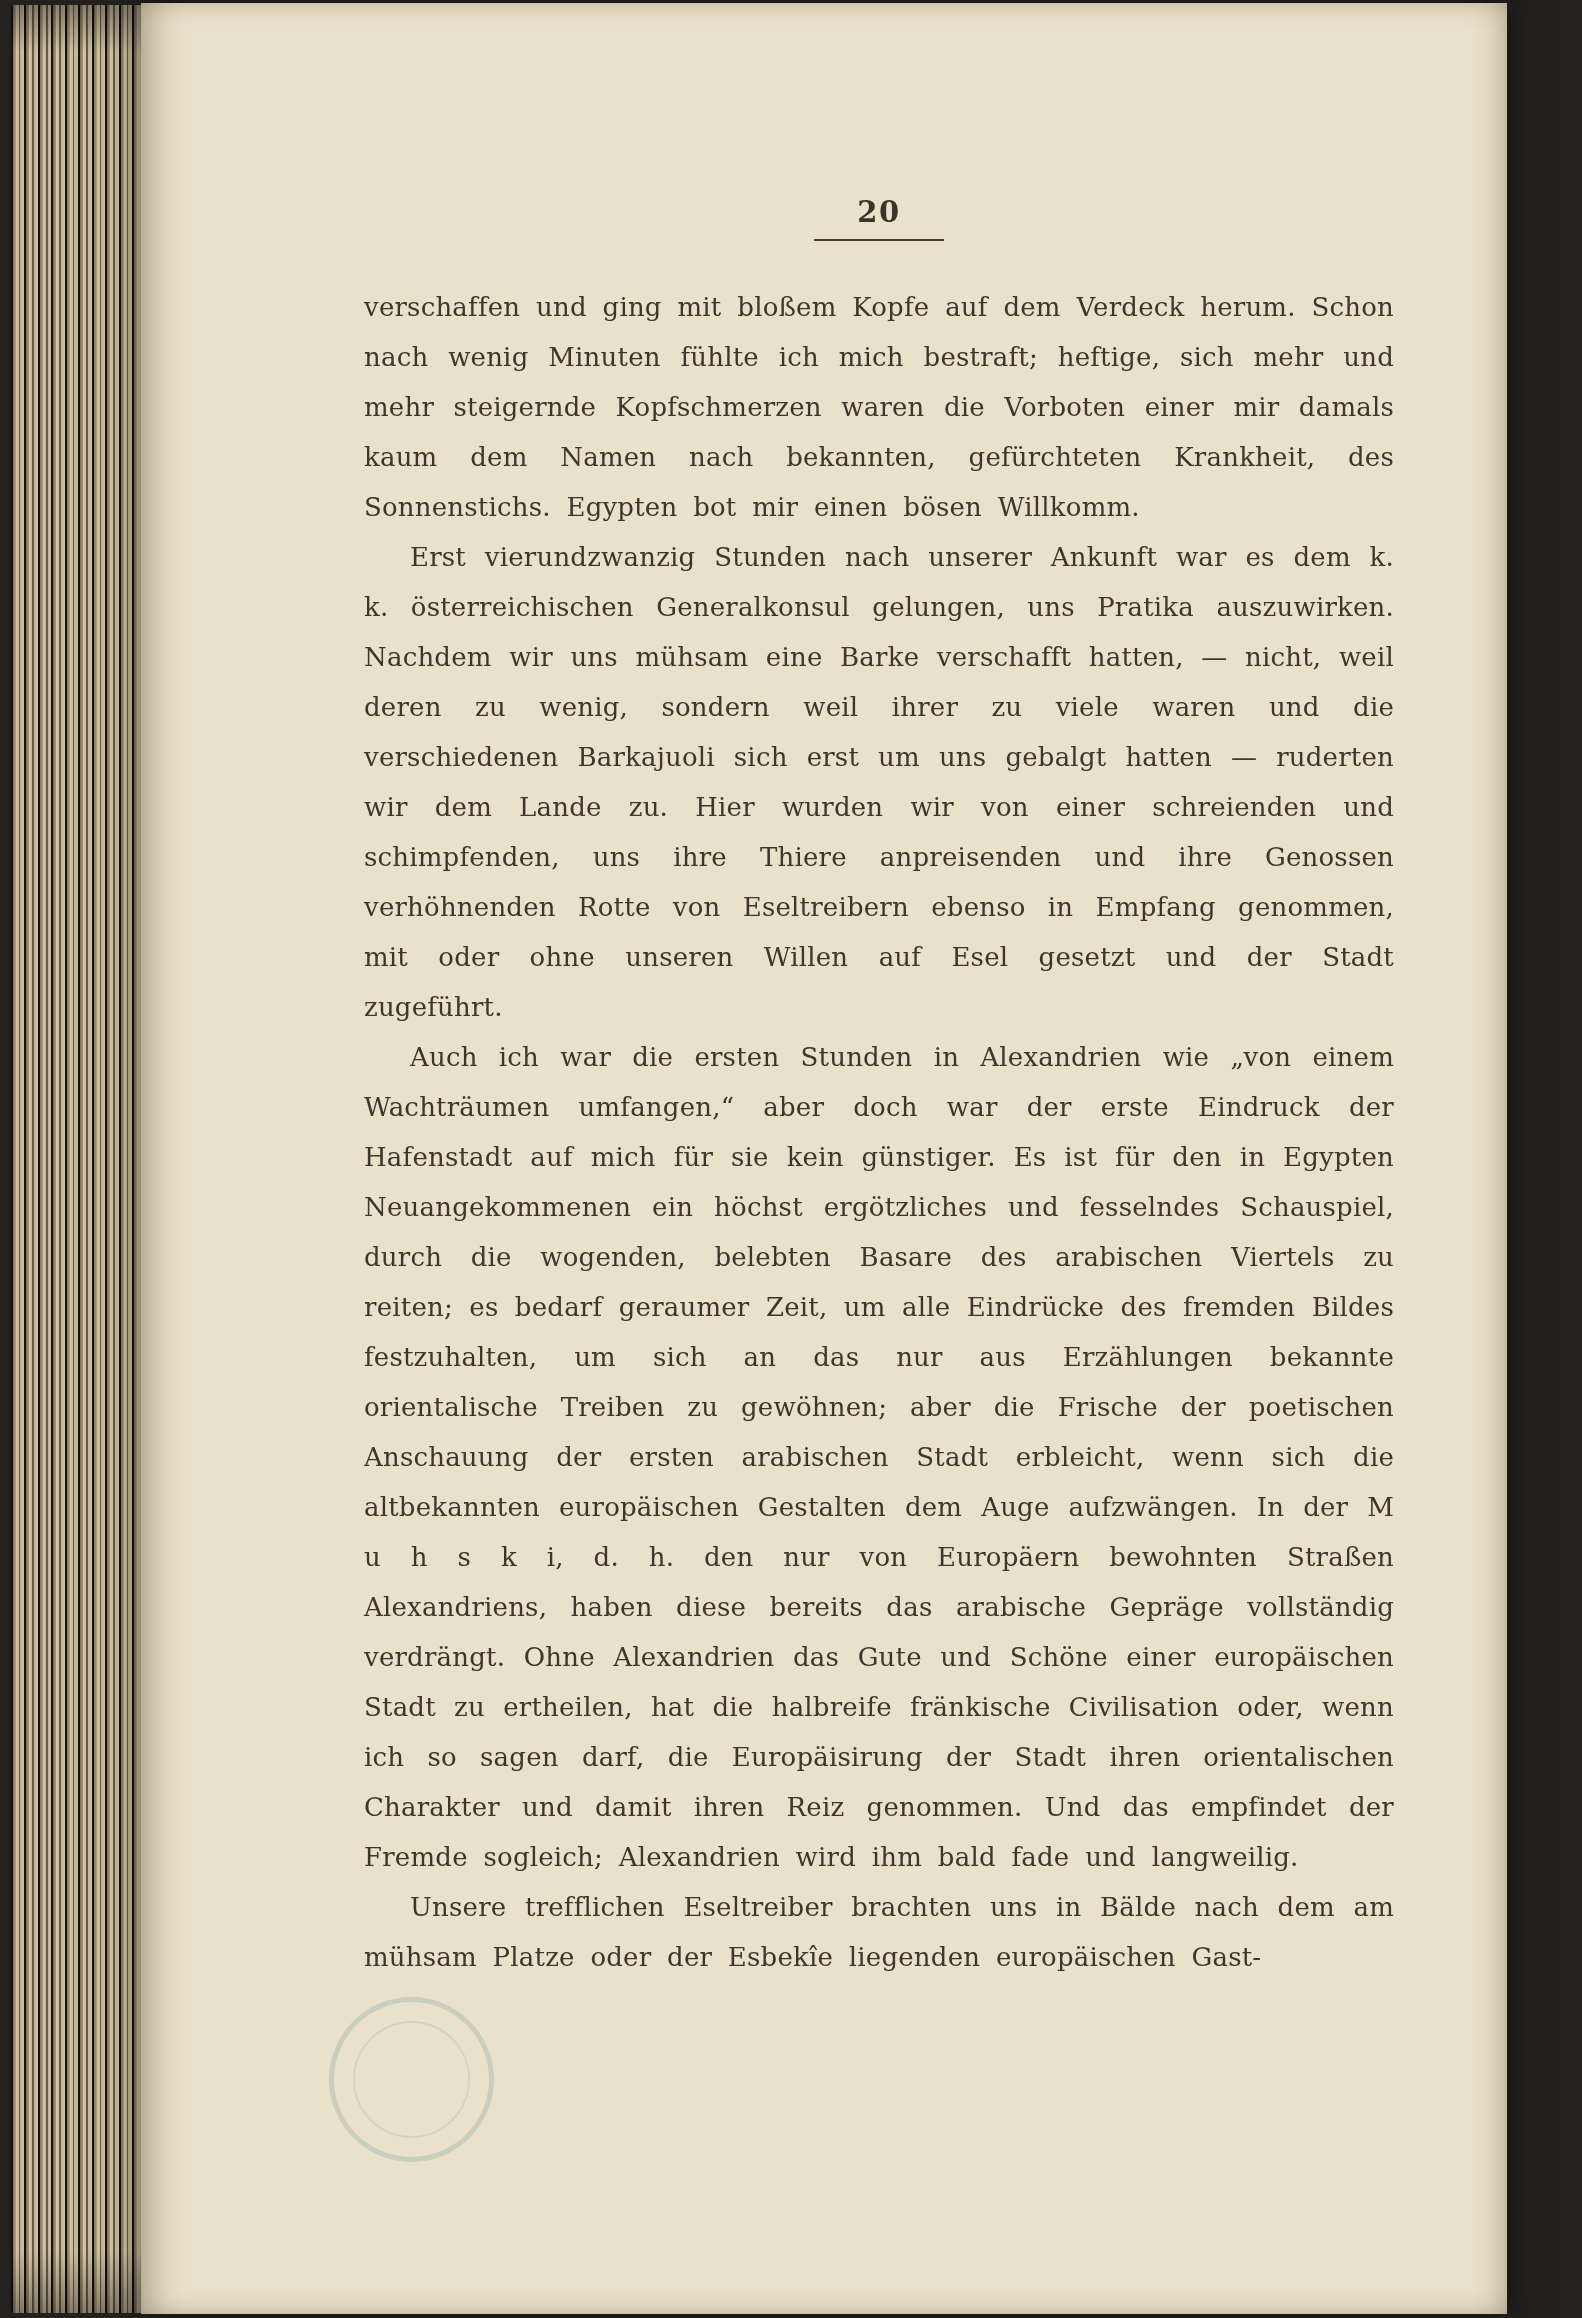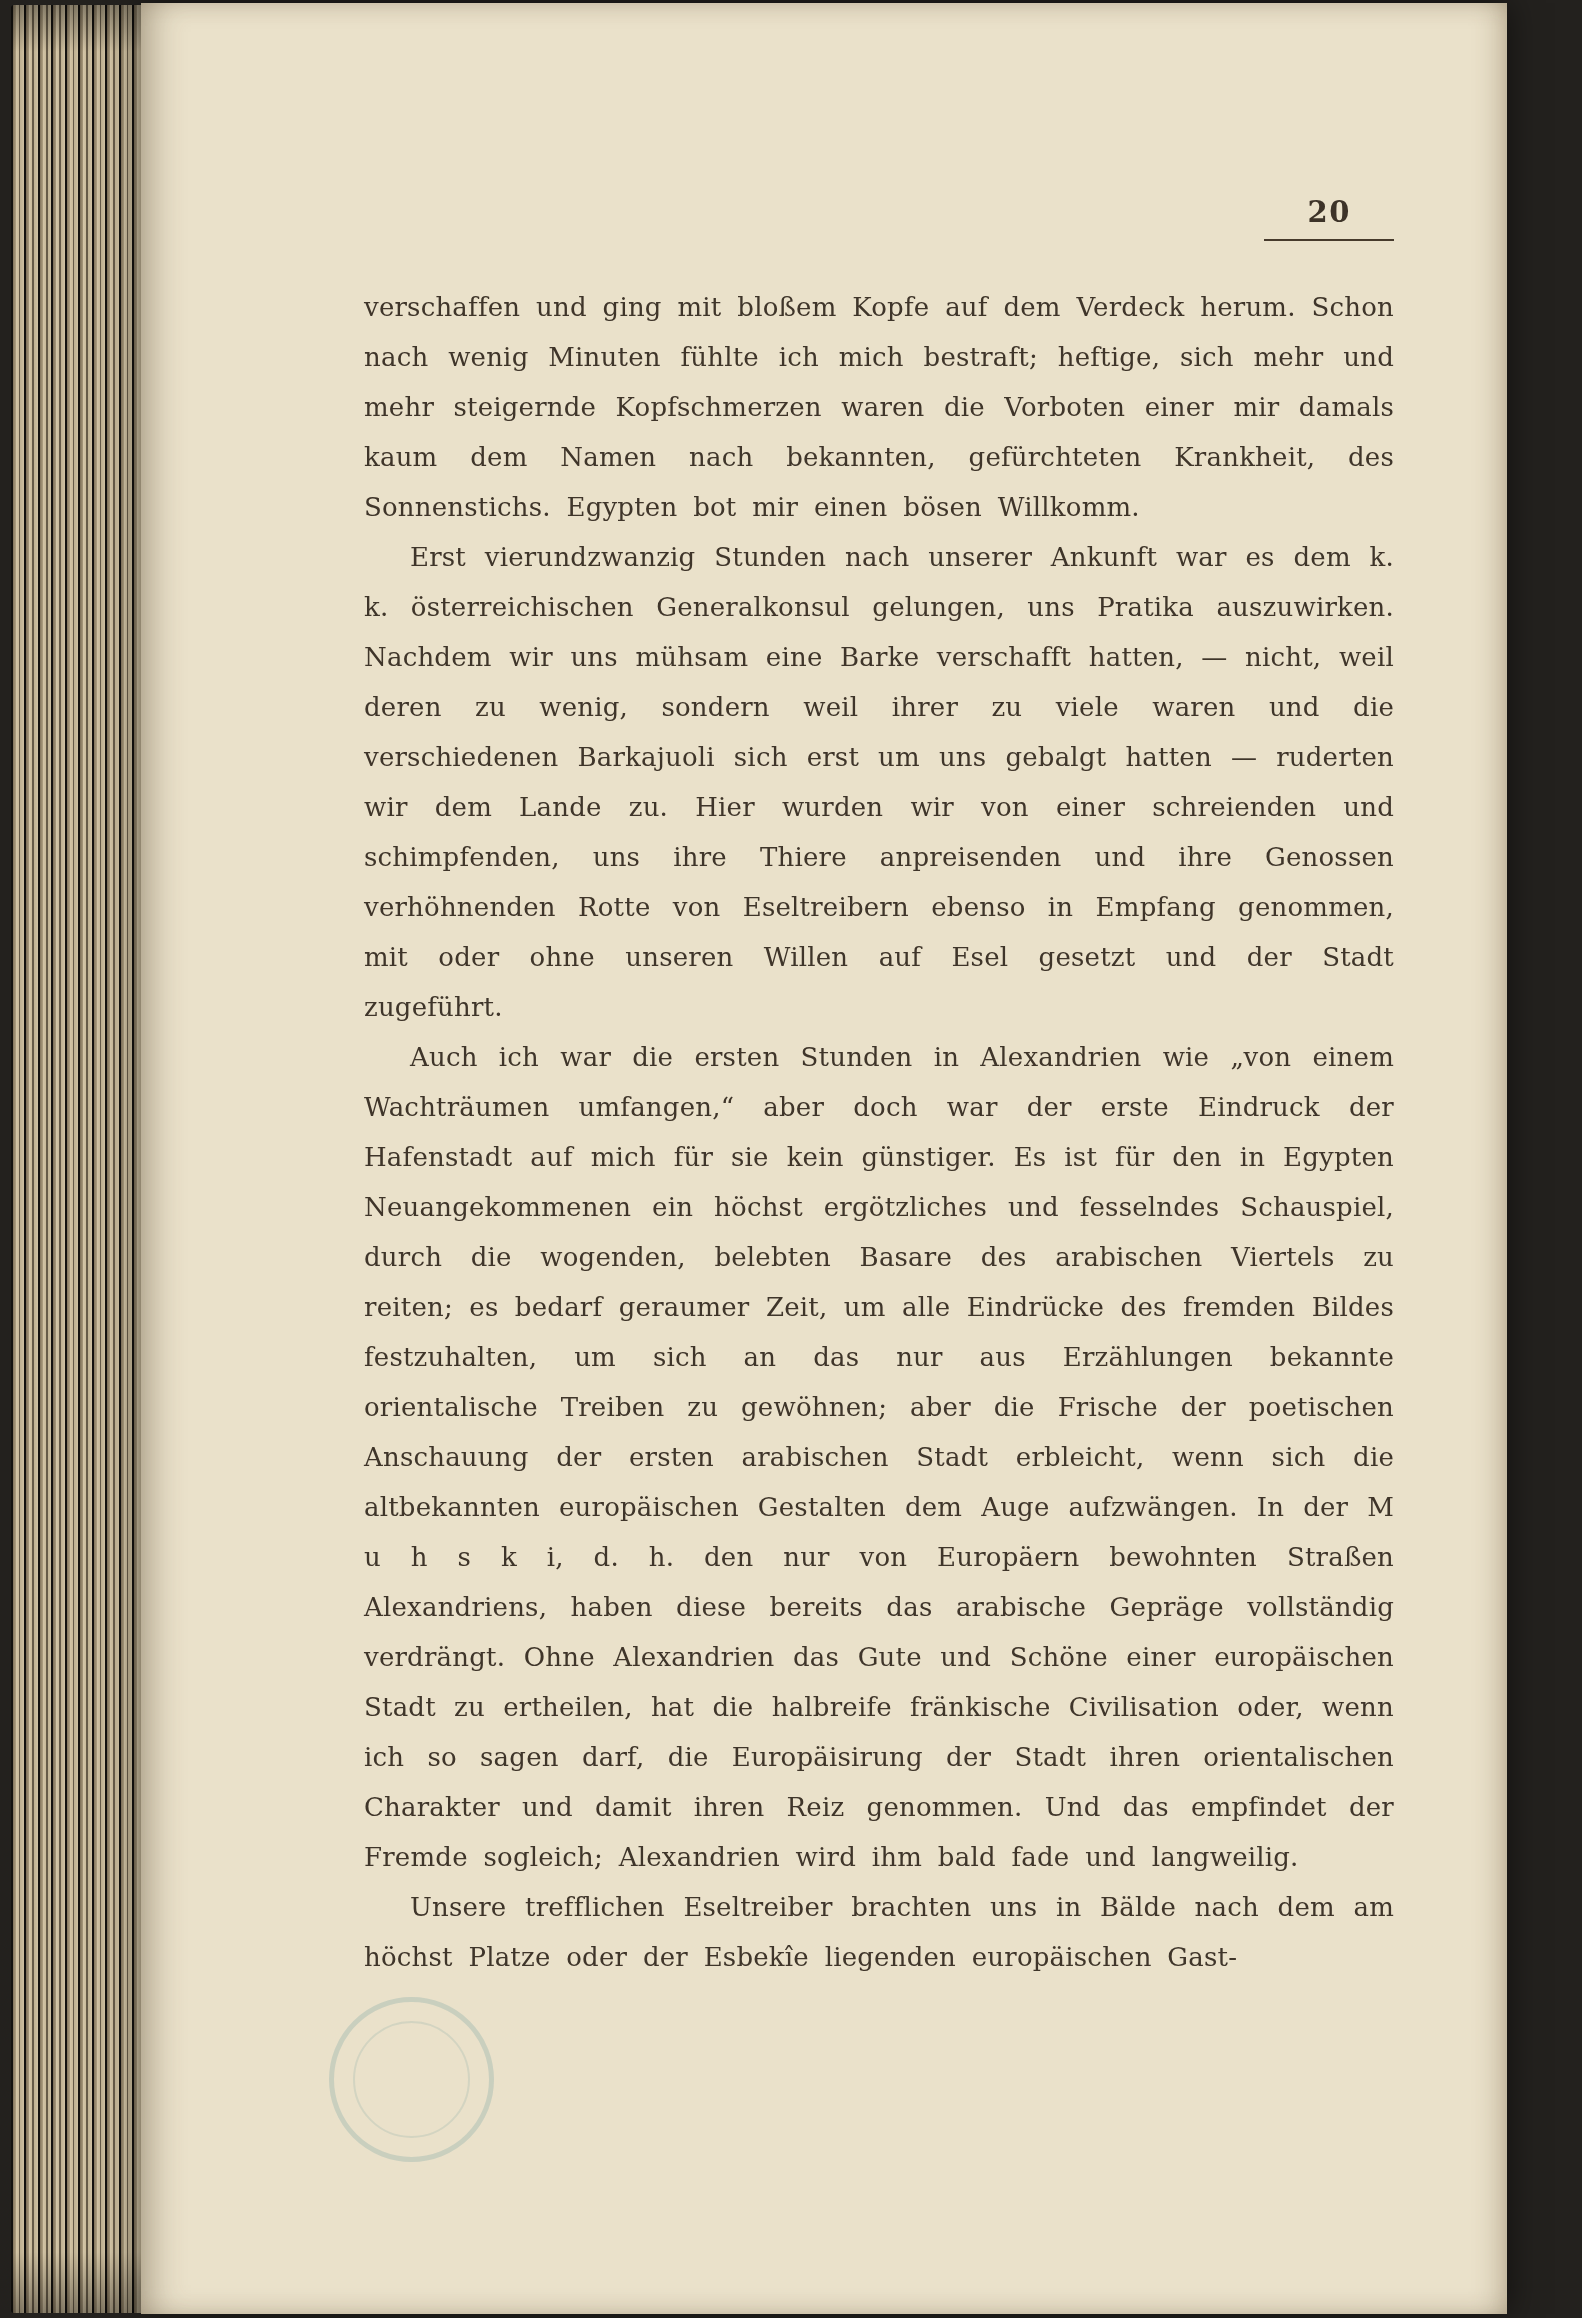--- a/index.html
+++ b/index.html
@@ -52,21 +52,21 @@
       inset 20.6px 0 36px -14.2px rgba(70,55,30,0.45),
       inset -16px 0 30px -12.7px rgba(90,70,40,0.40),
       0 0 32px rgba(0,0,0,0.55);
   }
   
   .page-number-row {
     position: absolute;
     left: 223px;
     top: 192px;
     width: 1030px;
-    text-align: right;
+    text-align: center;
   }
   .page-number {
     display: inline-block;
     font-size: 29px;
     font-weight: 700;
     color: #3d3328;
     letter-spacing: 1.6px;
     padding: 0 43px 9.5px 43px;
     border-bottom: 2.4px solid #473a2c;
   }
@@ -119,21 +119,21 @@
   <div class="page">
 
     <div class="page-number-row">
       <span class="page-number">20</span>
     </div>
 
     <div class="text-block">
       <p class="para first">verschaffen und ging mit bloßem Kopfe auf dem Verdeck herum. Schon nach wenig Minuten fühlte ich mich bestraft; heftige, sich mehr und mehr steigernde Kopfschmerzen waren die Vorboten einer mir damals kaum dem Namen nach bekannten, gefürchteten Krankheit, des Sonnenstichs. Egypten bot mir einen bösen Willkomm.</p>
       <p class="para">Erst vierundzwanzig Stunden nach unserer Ankunft war es dem k. k. österreichischen Generalkonsul gelungen, uns Pratika auszuwirken. Nachdem wir uns mühsam eine Barke verschafft hatten, — nicht, weil deren zu wenig, sondern weil ihrer zu viele waren und die verschiedenen Barkajuoli sich erst um uns gebalgt hatten — ruderten wir dem Lande zu. Hier wurden wir von einer schreienden und schimpfenden, uns ihre Thiere anpreisenden und ihre Genossen verhöhnenden Rotte von Eseltreibern ebenso in Empfang genommen, mit oder ohne unseren Willen auf Esel gesetzt und der Stadt zugeführt.</p>
       <p class="para">Auch ich war die ersten Stunden in Alexandrien wie „von einem Wachträumen umfangen,“ aber doch war der erste Eindruck der Hafenstadt auf mich für sie kein günstiger. Es ist für den in Egypten Neuangekommenen ein höchst ergötzliches und fesselndes Schauspiel, durch die wogenden, belebten Basare des arabischen Viertels zu reiten; es bedarf geraumer Zeit, um alle Eindrücke des fremden Bildes festzuhalten, um sich an das nur aus Erzählungen bekannte orientalische Treiben zu gewöhnen; aber die Frische der poetischen Anschauung der ersten arabischen Stadt erbleicht, wenn sich die altbekannten europäischen Gestalten dem Auge aufzwängen. In der M u h s k i, d. h. den nur von Europäern bewohnten Straßen Alexandriens, haben diese bereits das arabische Gepräge vollständig verdrängt. Ohne Alexandrien das Gute und Schöne einer europäischen Stadt zu ertheilen, hat die halbreife fränkische Civilisation oder, wenn ich so sagen darf, die Europäisirung der Stadt ihren orientalischen Charakter und damit ihren Reiz genommen. Und das empfindet der Fremde sogleich; Alexandrien wird ihm bald fade und langweilig.</p>
-      <p class="para">Unsere trefflichen Eseltreiber brachten uns in Bälde nach dem am höchst Platze oder der Esbekîe liegenden europäischen Gast-</p>
+      <p class="para">Unsere trefflichen Eseltreiber brachten uns in Bälde nach dem am mühsam Platze oder der Esbekîe liegenden europäischen Gast-</p>
     </div>
 
     <div class="stamp"></div>
 
   </div>
 
 </div>
 
 
 </body></html>

